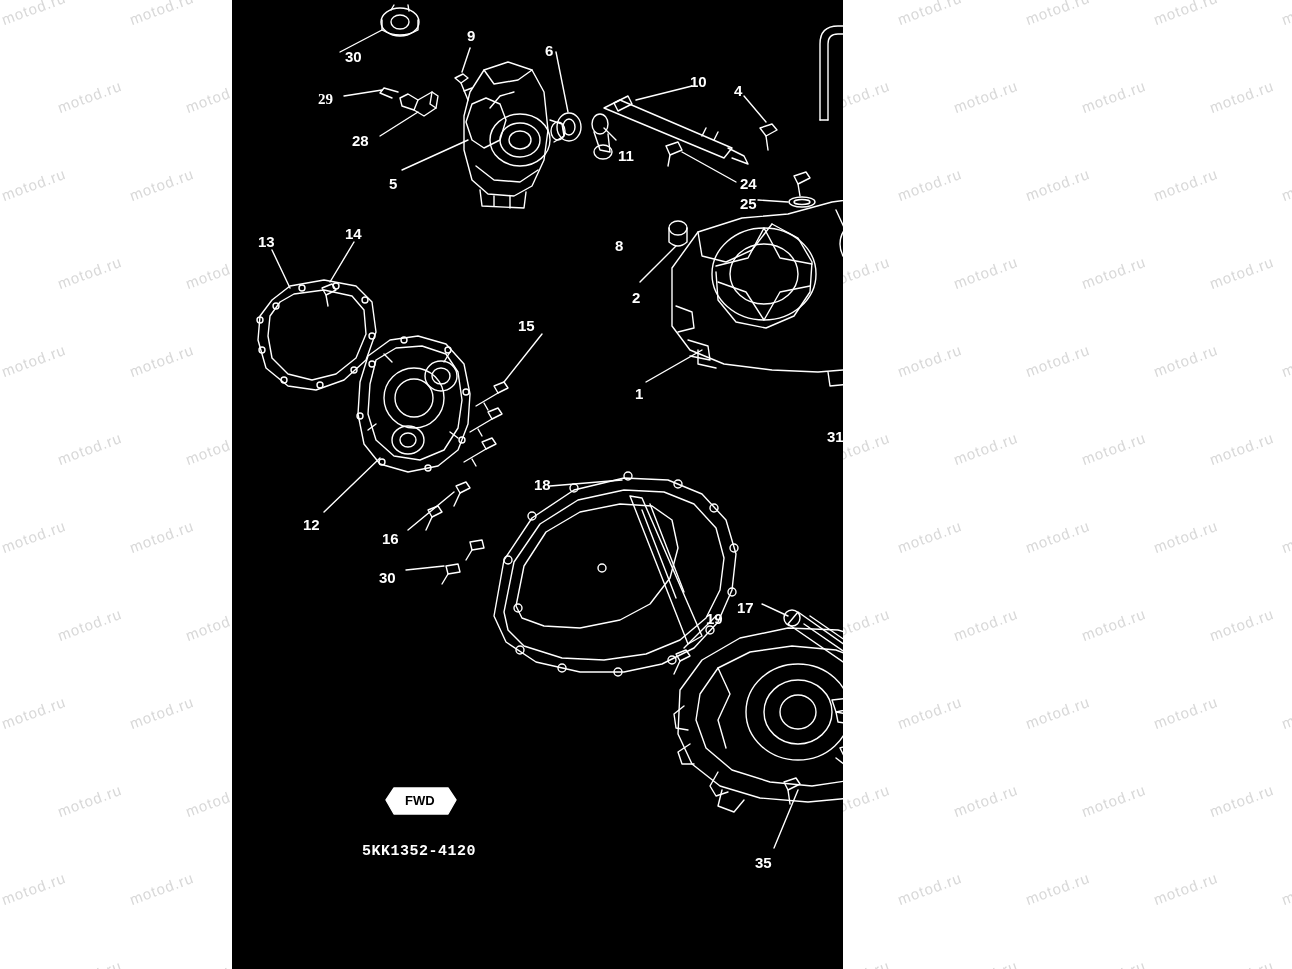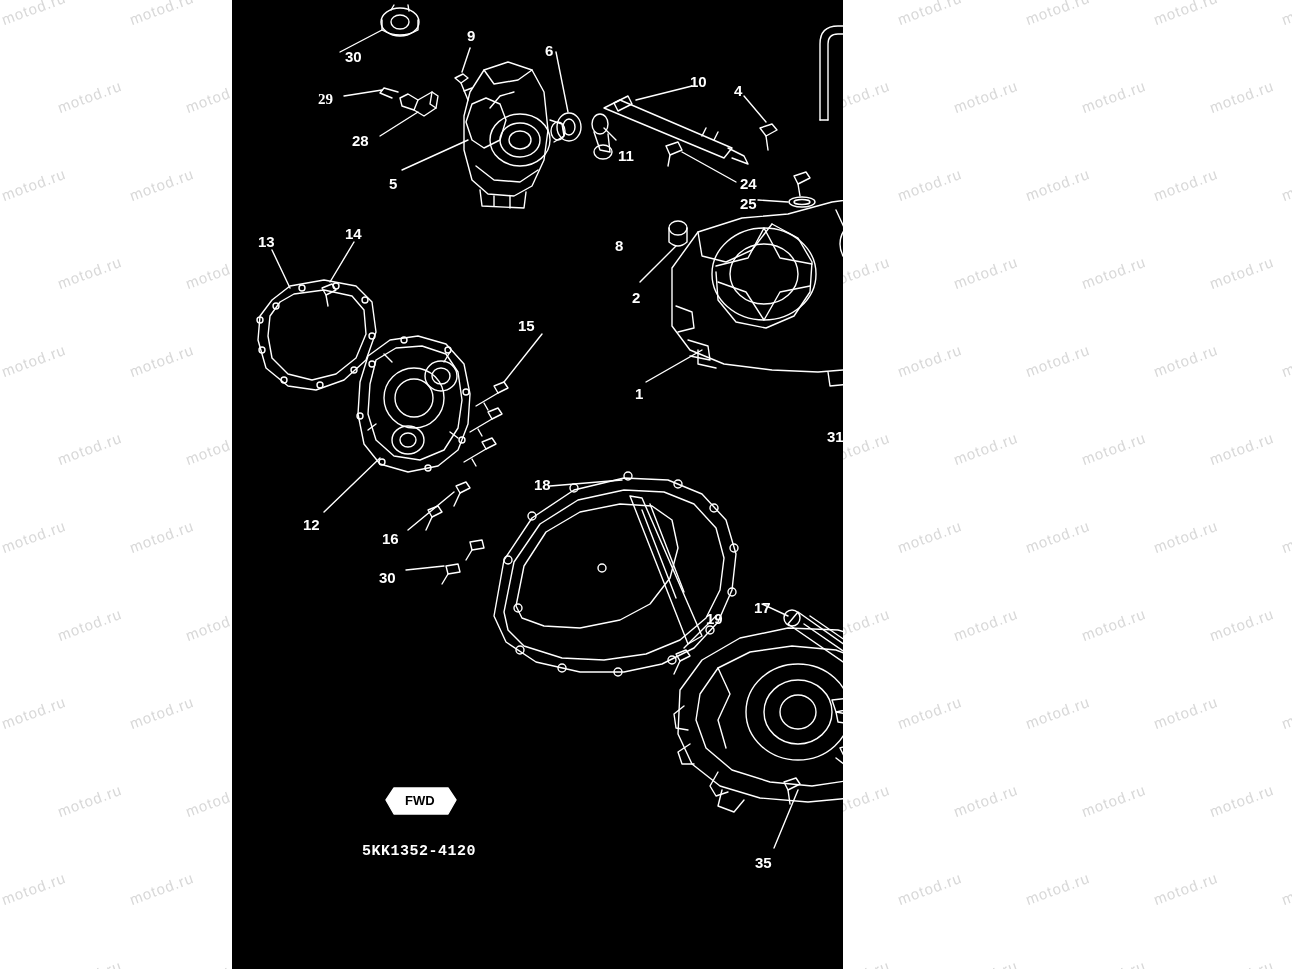--- a/index.html
+++ b/index.html
@@ -542,21 +542,21 @@
     <div class="lbl" style="left:286px; top:318px;">15</div>
 
     <div class="lbl" style="left:403px; top:386px;">1</div>
     <div class="lbl" style="left:595px; top:429px;">31</div>
 
     <div class="lbl" style="left:302px; top:477px;">18</div>
     <div class="lbl" style="left:71px;  top:517px;">12</div>
     <div class="lbl" style="left:150px; top:531px;">16</div>
     <div class="lbl" style="left:147px; top:570px;">30</div>
 
-    <div class="lbl" style="left:522px; top:600px;">17</div>
+    <div class="lbl" style="left:505px; top:600px;">17</div>
     <div class="lbl" style="left:474px; top:611px;">19</div>
 
     <div class="lbl" style="left:523px; top:855px;">35</div>
 
     <div id="fwd-text">FWD</div>
     <div id="part-number">5KK1352-4120</div>
 
   </div>
 </div>
 

